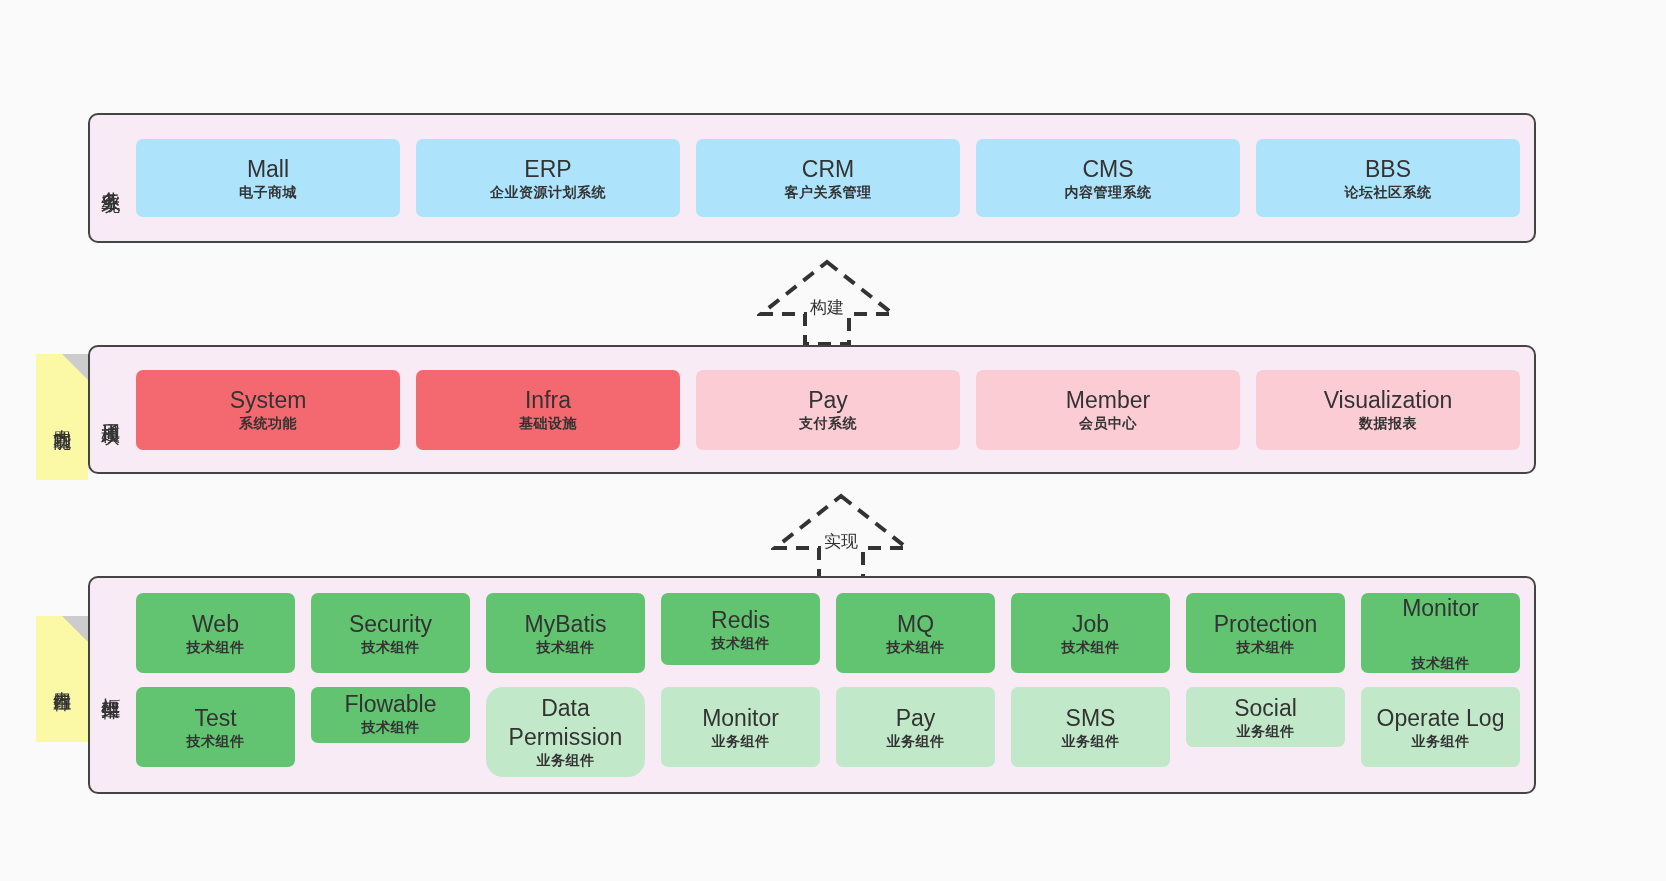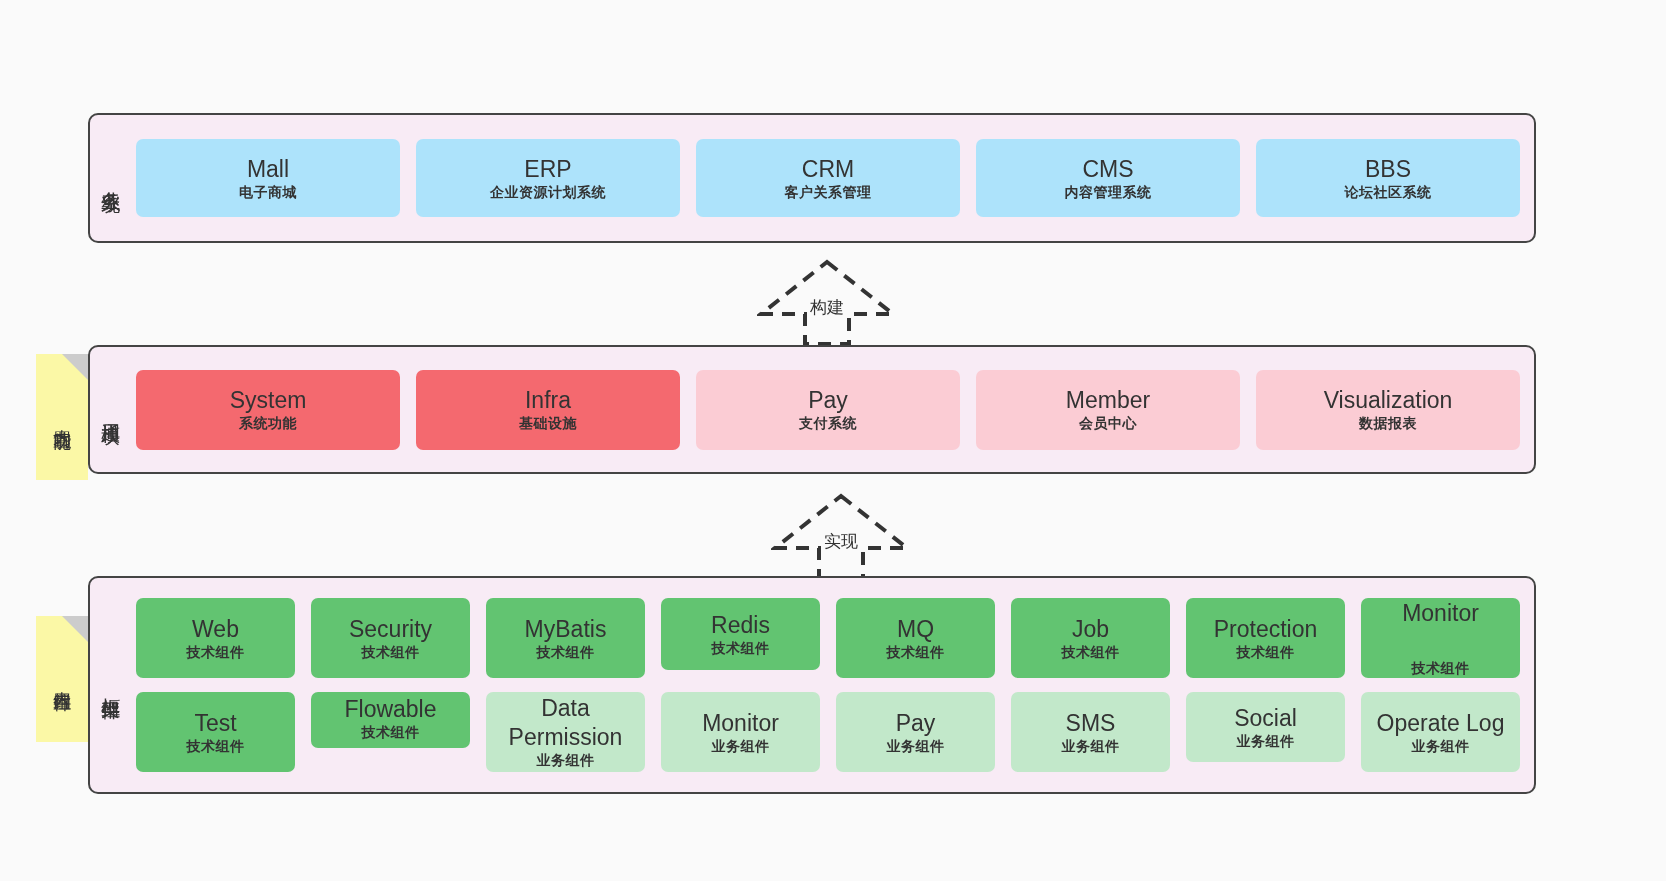--- a/index.html
+++ b/index.html
@@ -266,37 +266,37 @@
         </div>
       <div class="row" id="row-framework-2">
           <div class="node c-green" style="height: 80px;">
             <div class="t-en">Test</div>
             <div class="t-cn">技术组件</div>
           </div>
           <div class="node c-green" style="height: 56px; justify-content: flex-end;">
             <div class="t-en">Flowable</div>
             <div class="t-cn">技术组件</div>
           </div>
-          <div class="node c-green-light wrap-en" style="height: 80px;">
+          <div class="node c-green-light wrap-en" style="height: 90px; border-radius: 17px;">
             <div class="t-en">Data Permission</div>
             <div class="t-cn">业务组件</div>
           </div>
           <div class="node c-green-light" style="height: 80px;">
             <div class="t-en">Monitor</div>
             <div class="t-cn">业务组件</div>
           </div>
           <div class="node c-green-light" style="height: 80px;">
             <div class="t-en">Pay</div>
             <div class="t-cn">业务组件</div>
           </div>
           <div class="node c-green-light" style="height: 80px;">
             <div class="t-en">SMS</div>
             <div class="t-cn">业务组件</div>
           </div>
-          <div class="node c-green-light" style="height: 70px;">
+          <div class="node c-green-light" style="height: 60px;">
             <div class="t-en">Social</div>
             <div class="t-cn">业务组件</div>
           </div>
           <div class="node c-green-light" style="height: 80px;">
             <div class="t-en">Operate Log</div>
             <div class="t-cn">业务组件</div>
           </div>
         </div>
     </div>
   </div>

